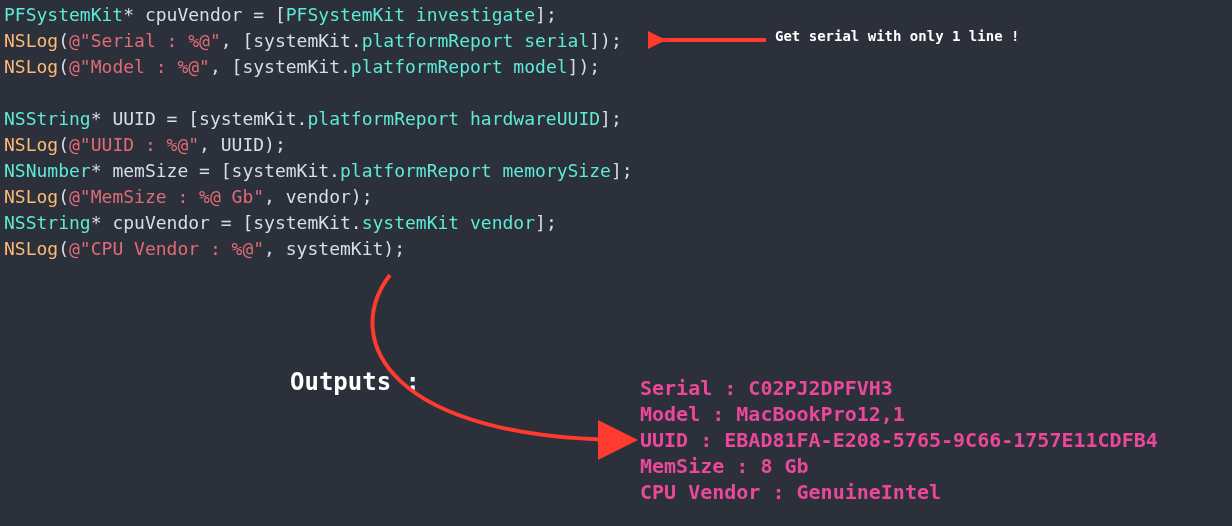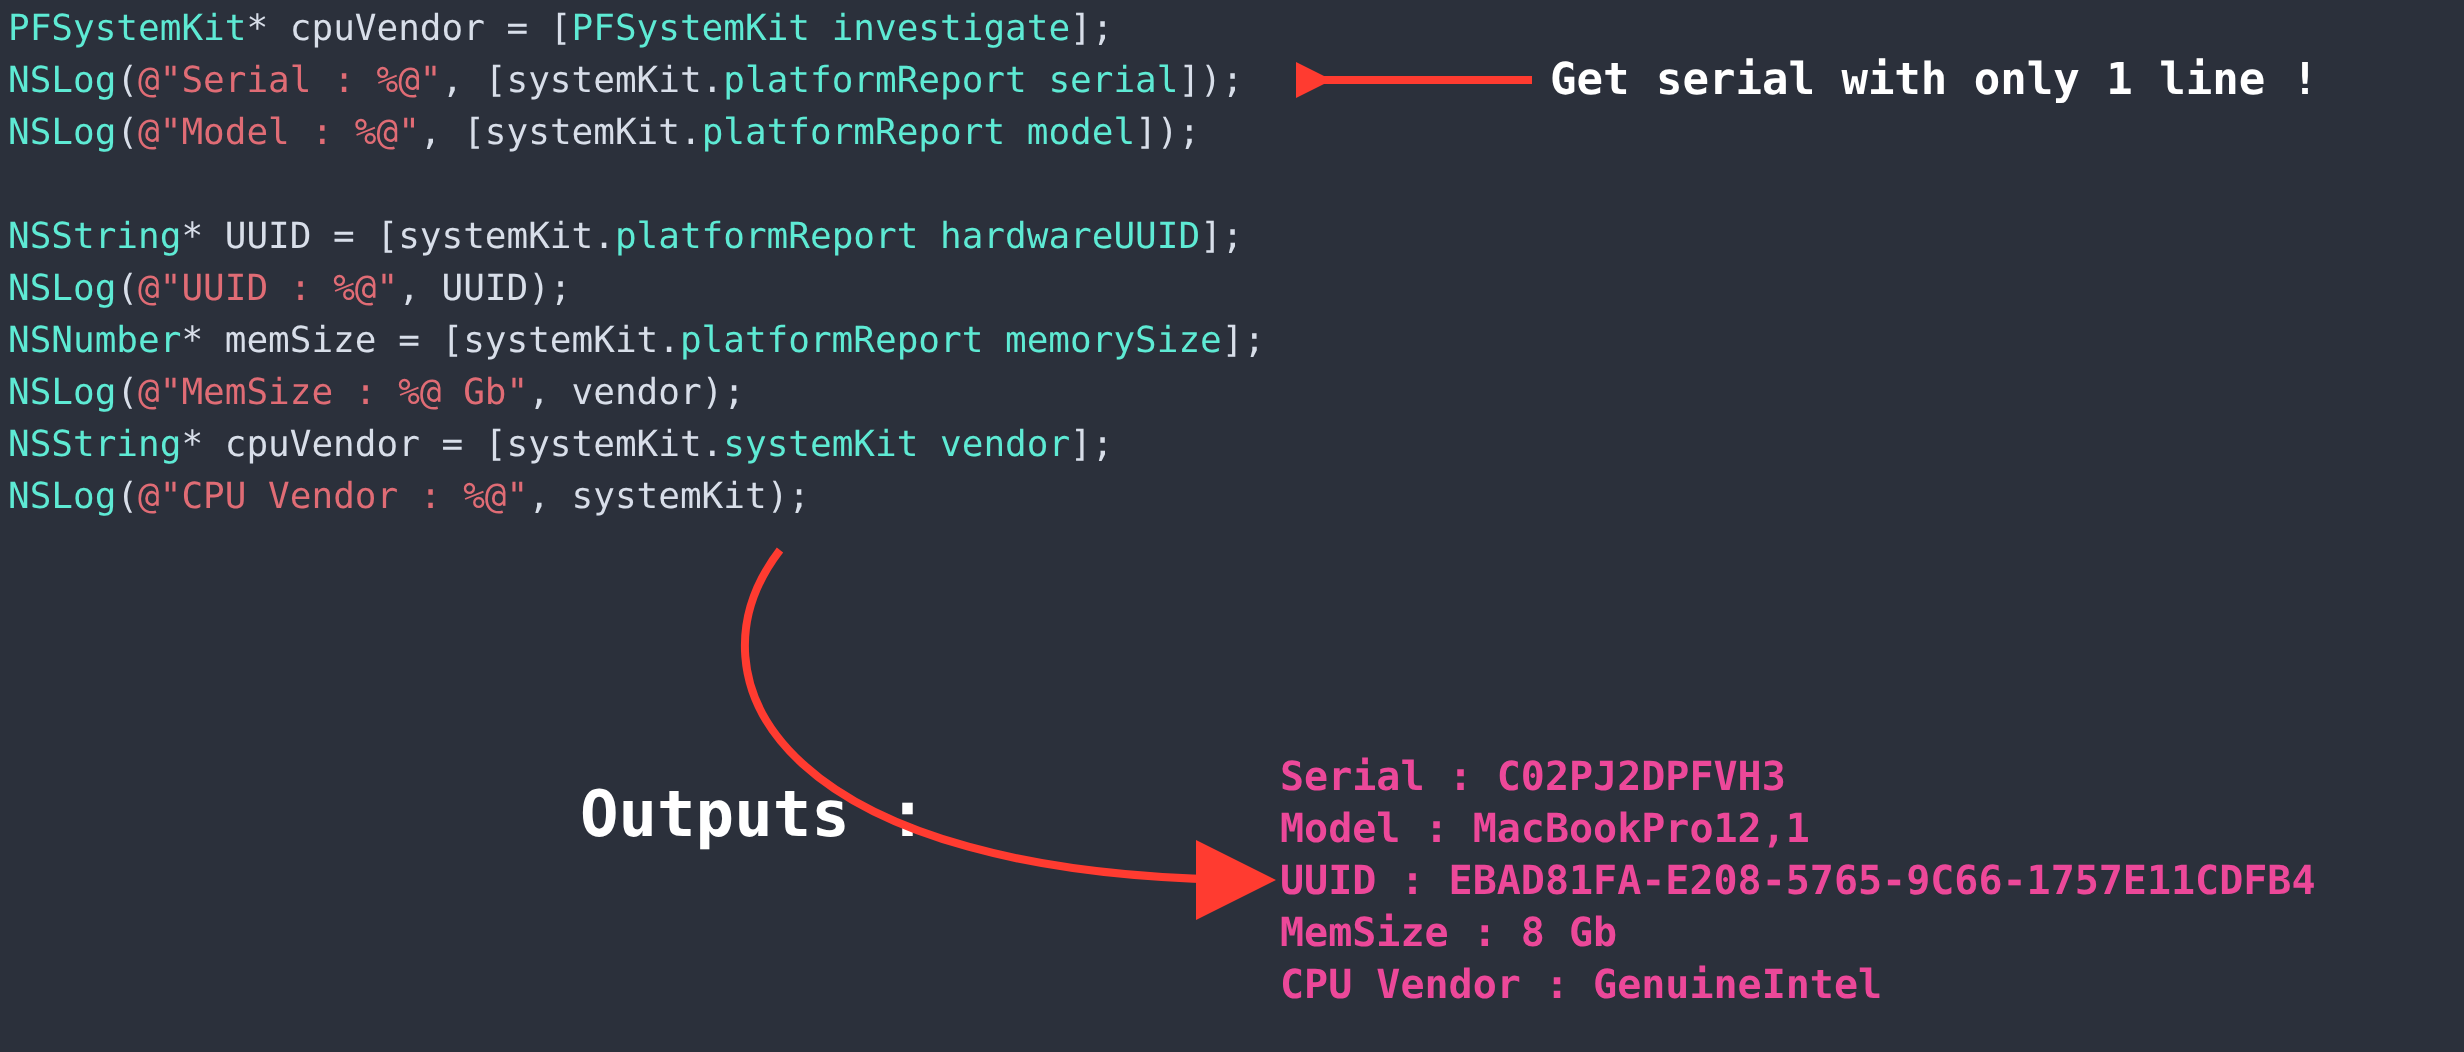--- a/index.html
+++ b/index.html
@@ -1,25 +1,25 @@
 <!DOCTYPE html>
 <html><head>
 <meta charset="utf-8">
 <style>
   html,body{margin:0;padding:0;width:1232px;height:526px;background:#2b303b;overflow:hidden;
             font-family:"Menlo","Consolas","DejaVu Sans Mono",monospace;}
   .code{padding:2px 4px;font-size:18px;line-height:26px;white-space:pre;}
   .tok{letter-spacing:0;}
   .c-type{color:#5eead4;}      
   .c-ident{color:#d8dee9;}        
-  .c-func{color:#5eead4;}      
+  .c-func{color:#fdba74;}      
   .c-str{color:#e06c75;}
 
   .annot{position:absolute;white-space:nowrap;font-weight:700;}
-  .annot-white{color:#ffffff;font-family:"Menlo","Consolas",monospace;font-size:22px;}
+  .annot-white{color:#ffffff;font-family:"Menlo","Consolas",monospace;font-size:14px;}
   .arrow-svg{position:absolute;pointer-events:none;}
   .output{position:absolute;left:640px;top:375px;color:#ec4899;font-weight:700;
           font-family:"Menlo","Consolas","DejaVu Sans Mono",monospace;font-size:20px;line-height:26px;white-space:pre;}
 </style>
 </head>
 <body>
 
 <div class="code"><span class="tok c-type">PFSystemKit</span><span class="tok c-ident">* cpuVendor = [</span><span class="tok c-type">PFSystemKit</span><span class="tok c-type"> investigate</span><span class="tok c-ident">];</span>
 <span class="tok c-func">NSLog</span><span class="tok c-ident">(</span><span class="tok c-str">@"Serial : %@"</span><span class="tok c-ident">, [systemKit.</span><span class="tok c-type">platformReport</span><span class="tok c-type"> serial</span><span class="tok c-ident">]);</span>
 <span class="tok c-func">NSLog</span><span class="tok c-ident">(</span><span class="tok c-str">@"Model : %@"</span><span class="tok c-ident">, [systemKit.</span><span class="tok c-type">platformReport</span><span class="tok c-type"> model</span><span class="tok c-ident">]);</span>
@@ -34,21 +34,21 @@
 <svg class="arrow-svg" style="left:648px;top:25px;width:120px;height:30px" viewBox="0 0 120 30">
   <defs>
       <marker id="ah1" markerWidth="10" markerHeight="10" refX="2" refY="5" orient="auto">
     <path d="M10,0 L0,5 L10,10 Z" fill="#ff3b30"></path>
       </marker>
     </defs>
   <line x1="118" y1="15" x2="10" y2="15" stroke="#ff3b30" stroke-width="4" marker-end="url(#ah1)"></line>
 </svg>
 <div class="annot annot-white" style="left:775px;top:28px">Get serial with only 1 line  !</div>
 
-<div class="annot annot-white" style="left:290px;top:388px;font-size:32px">Outputs :</div>
+<div class="annot annot-white" style="left:290px;top:368px;font-size:24px">Outputs :</div>
 
 <svg class="arrow-svg" style="left:330px;top:270px;width:330px;height:200px" viewBox="0 0 330 200">
   <defs>
       <marker id="ah2" markerWidth="10" markerHeight="10" refX="8" refY="5" orient="auto">
     <path d="M0,0 L10,5 L0,10 Z" fill="#ff3b30"></path>
       </marker>
     </defs>
   <path d="M60,5 C10,70 60,170 300,170" fill="none" stroke="#ff3b30" stroke-width="4" marker-end="url(#ah2)"></path>
 </svg>
 

